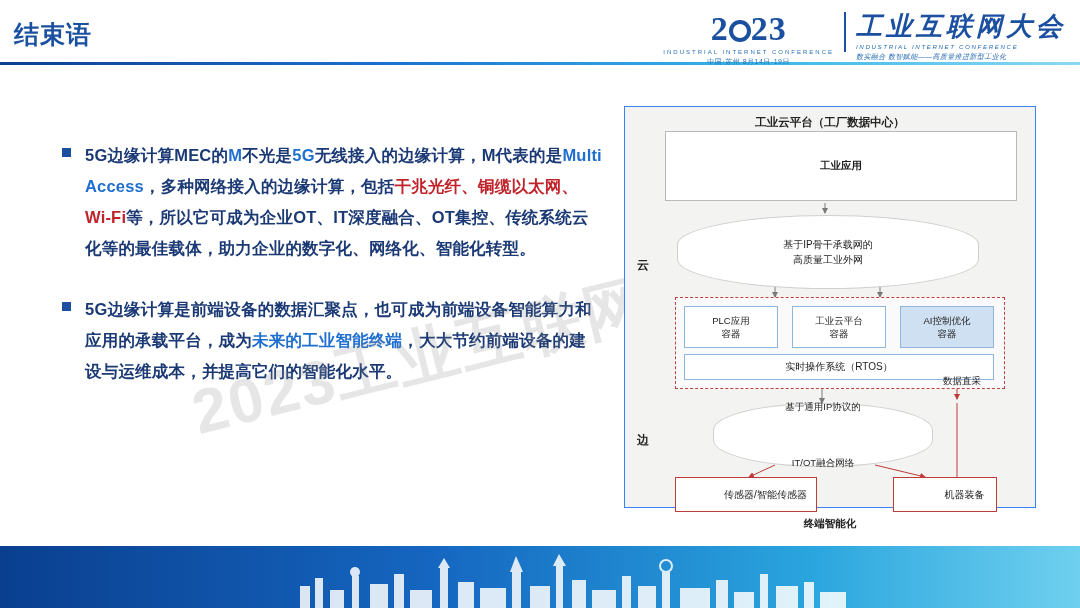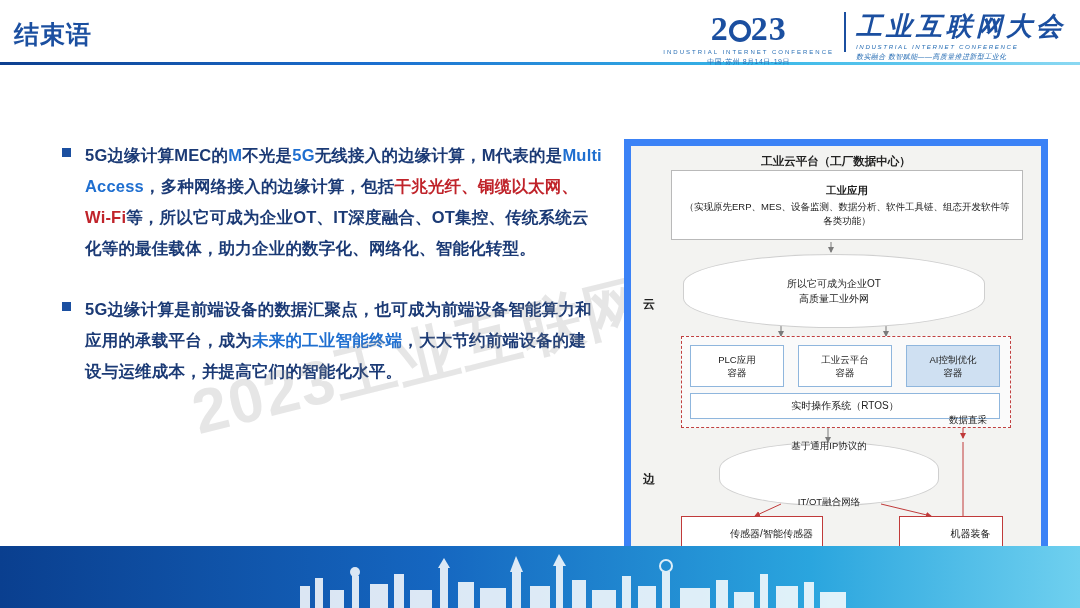--- a/index.html
+++ b/index.html
@@ -76,21 +76,21 @@
   .watermark{
     position:absolute;left:185px;top:300px;
     font-size:62px;font-weight:bold;color:rgba(140,140,140,.22);
     transform:rotate(-14deg);white-space:nowrap;pointer-events:none;
     letter-spacing:2px;
   }
 
   
   .diagram{
     position:absolute;left:624px;top:106px;width:410px;height:400px;
-    background:#f3f3f1;border:7px solid #3b82f6;margin-top:33px;
+    background:#f3f3f1;border:1px solid #3b82f6;
   }
   .dg-title{
     position:absolute;left:0;top:8px;width:410px;text-align:center;
     font-size:11.5px;color:#222;font-weight:bold;
   }
   .layer-label{
     position:absolute;font-size:12px;color:#222;font-weight:bold;
   }
   .lbl-cloud{left:12px;top:150px;}
   .lbl-edge{left:12px;top:325px;}
@@ -221,25 +221,24 @@
   </svg>
 
   <div class="dg-title">工业云平台（工厂数据中心）</div>
 
   <div class="layer-label lbl-cloud">云</div>
   <div class="layer-label lbl-edge">边</div>
   <div class="layer-label lbl-end">端</div>
 
   <div class="box cloud-app">
     <div class="hd">工业应用</div>
-    <div>（实现原先ERP、MES、设备监测、数据分析、软件工具链、组态开发软件等各类功能）</div>
   </div>
 
   <div class="ip-cloud">
-    <div>所以它可成为企业OT</div>
+    <div>基于IP骨干承载网的</div>
     <div>高质量工业外网</div>
   </div>
 
   <div class="edge-panel">
     <div class="edge-box b1">
       <div>PLC应用</div>
       <div>容器</div>
     </div>
     <div class="edge-box b2">
       <div>工业云平台</div>

